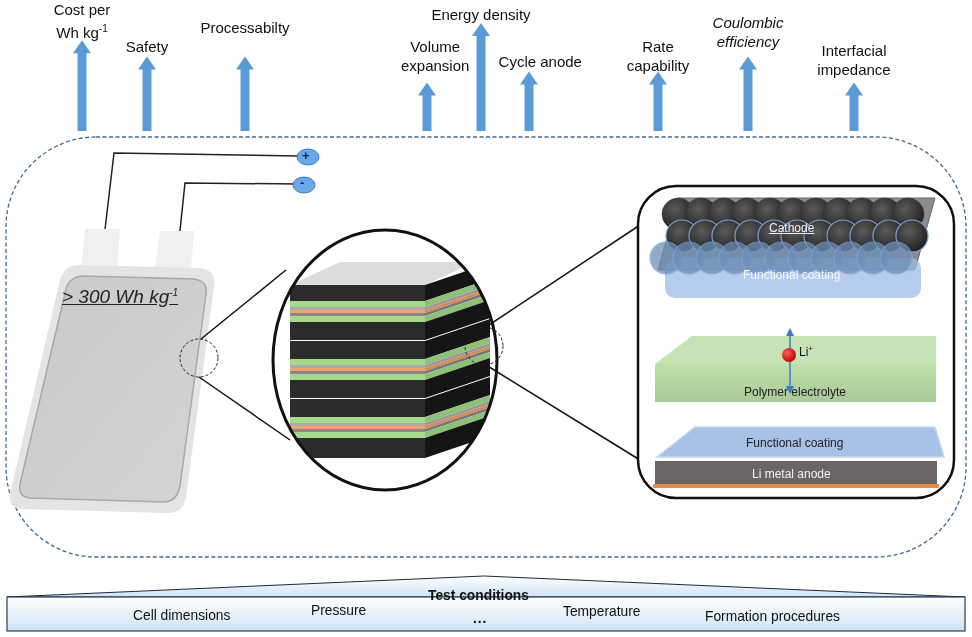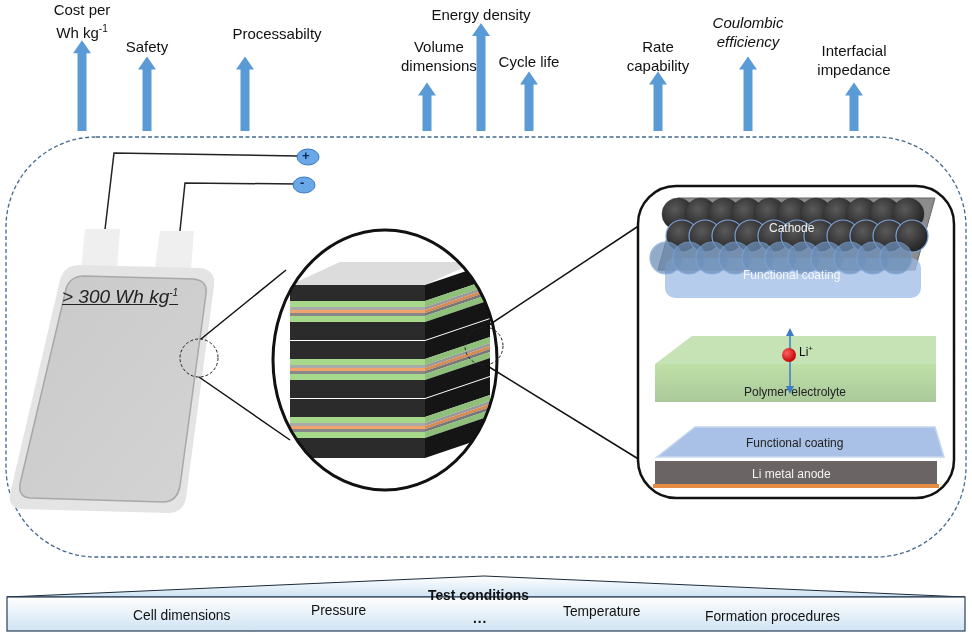--- a/index.html
+++ b/index.html
@@ -198,32 +198,32 @@
 </svg>
 
 <div id="propLabels">
     <div class="lbl" style="left: 53.6484px; top: 0px;">
       <div>Cost per</div>
       <div><span>Wh kg</span><sup>-1</sup></div>
     </div>
     <div class="lbl" style="left: 125.734px; top: 37px;">
       <div>Safety</div>
     </div>
-    <div class="lbl" style="left: 200.398px; top: 24px; margin-left: 32px;">
+    <div class="lbl" style="left: 200.398px; top: 18px;">
       <div>Processabilty</div>
     </div>
     <div class="lbl" style="left: 401px; top: 37px;">
       <div>Volume</div>
-      <div><span>dimensions</span></div>
+      <div><span>expansion</span></div>
     </div>
     <div class="lbl" style="left: 431.383px; top: 5px;">
       <div>Energy density</div>
     </div>
     <div class="lbl" style="left: 498.57px; top: 52px;">
-      <div>Cycle life</div>
+      <div>Cycle anode</div>
     </div>
     <div class="lbl" style="left: 626.727px; top: 37px;">
       <div>Rate</div>
       <div><span>capability</span></div>
     </div>
     <div class="lbl" style="left: 712.562px; top: 13px; font-style: italic;">
       <div>Coulombic</div>
       <div><span>efficiency</span></div>
     </div>
     <div class="lbl" style="left: 817.305px; top: 41px;">
@@ -232,21 +232,21 @@
     </div>
   </div>
 
 <div class="lbl" style="left:62px; top:283px; font-size:19px; font-style:italic; color:#222;text-decoration:underline;">
   <span>&gt; 300 Wh kg</span><sup>-1</sup>
 </div>
 
 <div style="position:absolute; left:302px; top:148px; font-weight:bold; font-size:13px; color:#0b2a55;">+</div>
 <div style="position:absolute; left:300px; top:175px; font-weight:bold; font-size:13px; color:#0b2a55;">-</div>
 
-<div class="layer-text" style="left:769px; top:221px; color:#f2f2f2;">Cathode</div>
+<div class="layer-text" style="left:769px; top:221px; color:#f2f2f2;text-decoration:underline;">Cathode</div>
 <div class="layer-text" style="left:743px; top:268px; color:#f4f6fb;">Functional coating</div>
 <div class="layer-text" style="left:799px; top:344px; color:#111;">
   <span>Li</span><sup style="font-size:8px;">+</sup>
 </div>
 <div class="layer-text" style="left:744px; top:385px; color:#222;">Polymer electrolyte</div>
 <div class="layer-text" style="left:746px; top:436px; color:#222;">Functional coating</div>
 <div class="layer-text" style="left:752px; top:467px; color:#f2f2f2;">Li metal anode</div>
 
 <div class="tc tc-title" style="left:428px; top:586px;">Test conditions</div>
 <div class="tc" style="left:133px; top:606px;">Cell dimensions</div>

